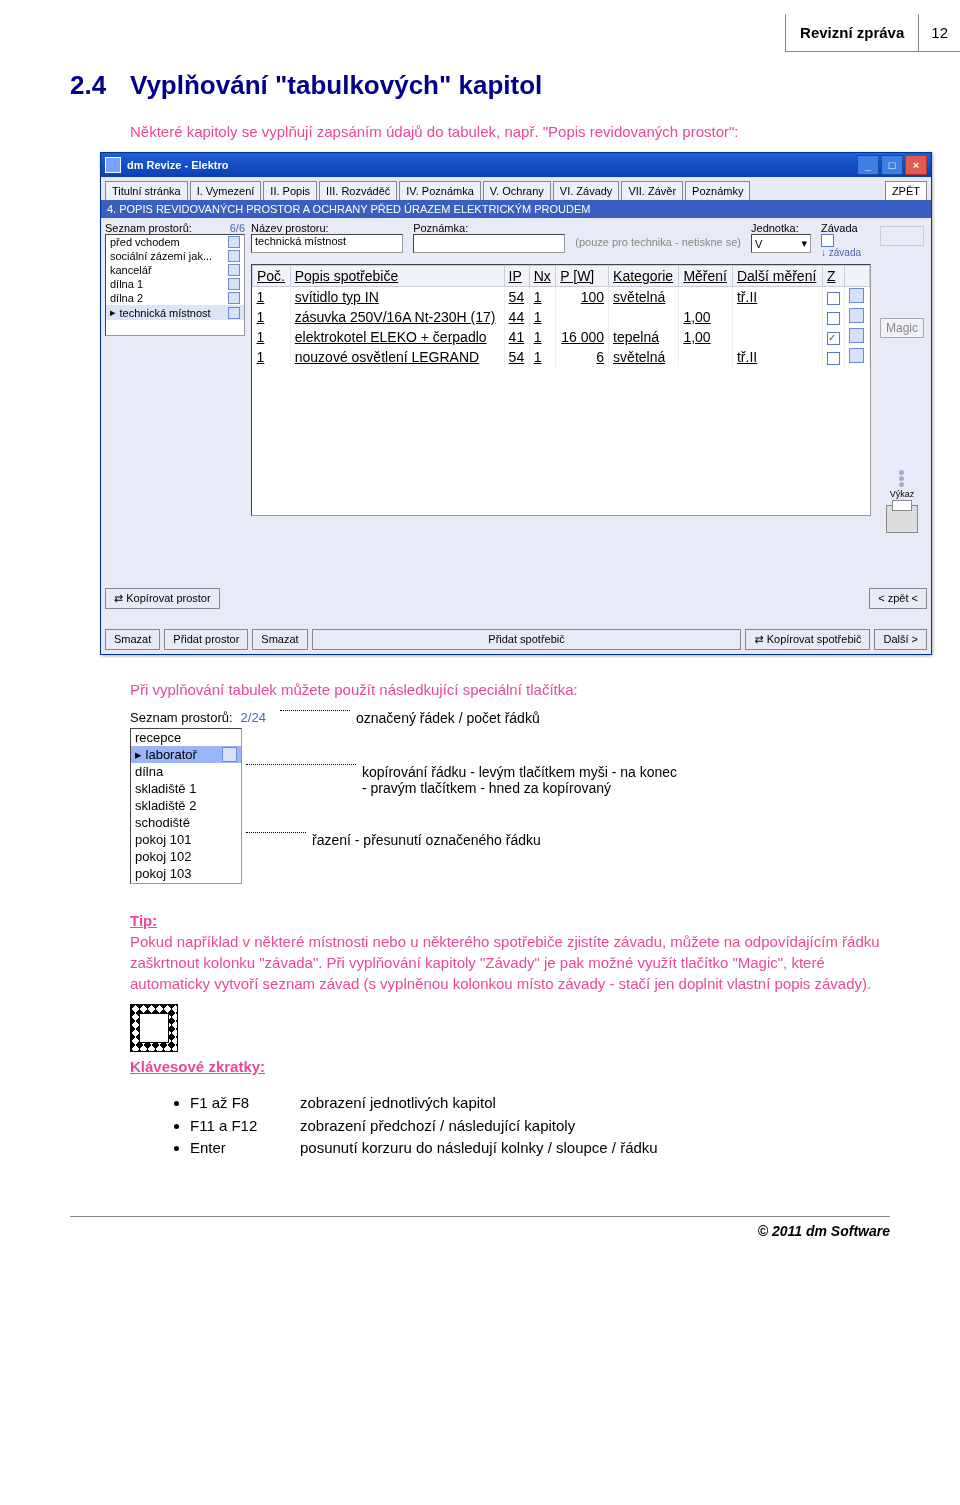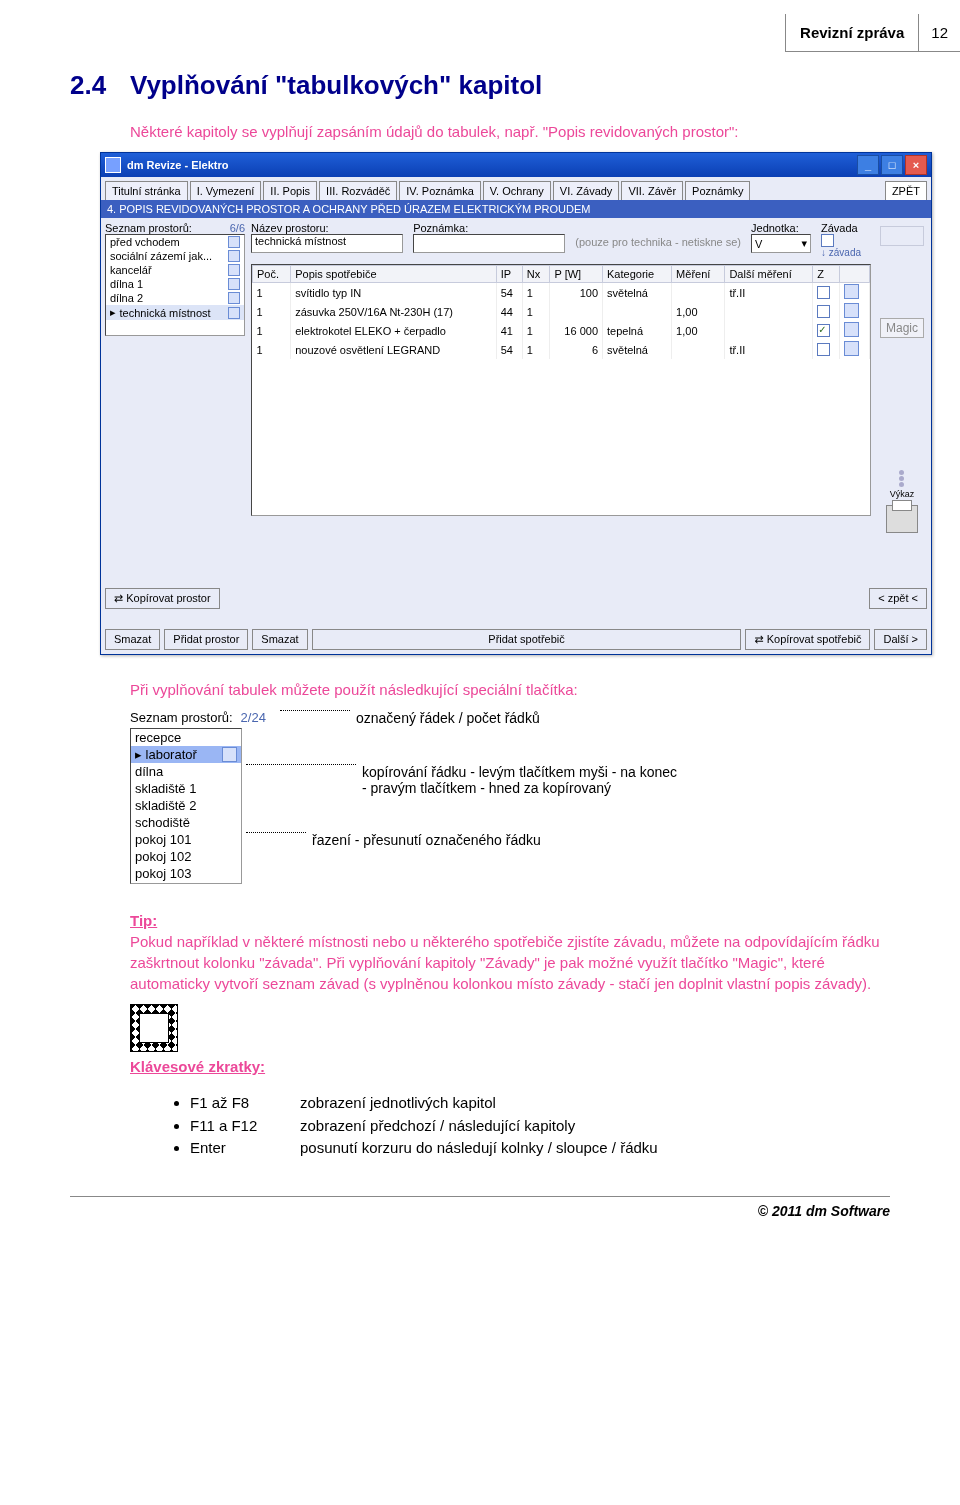--- a/index.html
+++ b/index.html
@@ -90,21 +90,21 @@
   .content-row { display:flex; gap:6px; padding:4px; }
   .leftcol { width:140px; }
   .label { font-size:11px; }
   .listbox { background:#fff; border:1px inset #999; height:100px; overflow:hidden; }
   .listbox .item { padding:1px 4px; font-size:11px; display:flex; align-items:center;}
   .listbox .item .mark { width:10px; height:10px; background:#D7E1FA; border:1px solid #6A8CD5; margin-left:auto;}
   .textin { background:#fff; border:1px inset #999; height:17px; font-size:11px; padding:0 3px; }
   .grid {
     background:#fff; border:1px inset #999; height:250px; overflow:hidden;
   }
-  .grid table { width:100%; border-collapse:collapse; font-size:11px; }
+  .grid table { width:100%; border-collapse:collapse; font-size:14px;text-decoration:underline; }
   .grid th { background:#F2F3F8; border:1px solid #C7CBDC; padding:2px 4px; font-weight:normal; text-align:left; }
   .grid td { border-right:1px solid #eee; padding:1px 4px; }
   .rightcol { width:50px; display:flex; flex-direction:column; gap:6px; align-items:center; padding-top:4px;}
   .sidebtn { border:1px solid #AAA; background:#F0F1F8; height:18px; width:42px; font-size:12px; display:flex;align-items:center;justify-content:center;}
   .bottom-row { display:flex; gap:4px; padding:4px; }
   .btn { border:1px solid #888; background:#E8EBF7; padding:3px 8px; font-size:11px; }
   .wide { flex:1; text-align:center;}
 
   .inline-img2 {
     margin-left: 60px;
@@ -130,21 +130,21 @@
   }
   .kbd-icon::after {
     content:""; position:absolute; left:8px; top:8px; right:8px; bottom:8px;
     background:#fff; border:1px solid #000;
   }
   .list { margin-left:60px; font-size:15px; line-height:1.5;}
   .list li { list-style: disc; margin-left:20px;}
   .list .lab { display:inline-block; width:110px;}
   .footer {
     text-align:right; font-style:italic; font-weight:bold; font-size:14px;
-    border-top:1px solid #888; margin-top:36px; padding-top:6px;
+    border-top:1px solid #888; margin-top:56px; padding-top:6px;
   }
   .spacer { height:6px; }
   .mainc { flex:1; }
   .field-row { display:flex; gap:10px; align-items:flex-start;}
   .field-col { display:flex; flex-direction:column; }
   .cbx { width:11px; height:11px; border:1px solid #5B7ABF; display:inline-block; background:#fff; vertical-align:middle;}
   .cbx.chk::after { content:"✓"; font-size:10px; line-height:9px; color:#2e6b1f; display:block;}
   .sbtn { width:13px; height:13px; border:1px solid #6A8CD5; background:#D7E1FA; display:inline-block;}
   .colspan-r { display:flex; gap:4px; height:316px;}
   .vchr { width:14px; background:#E8EBF7; border:1px solid #C7CBDC;}

